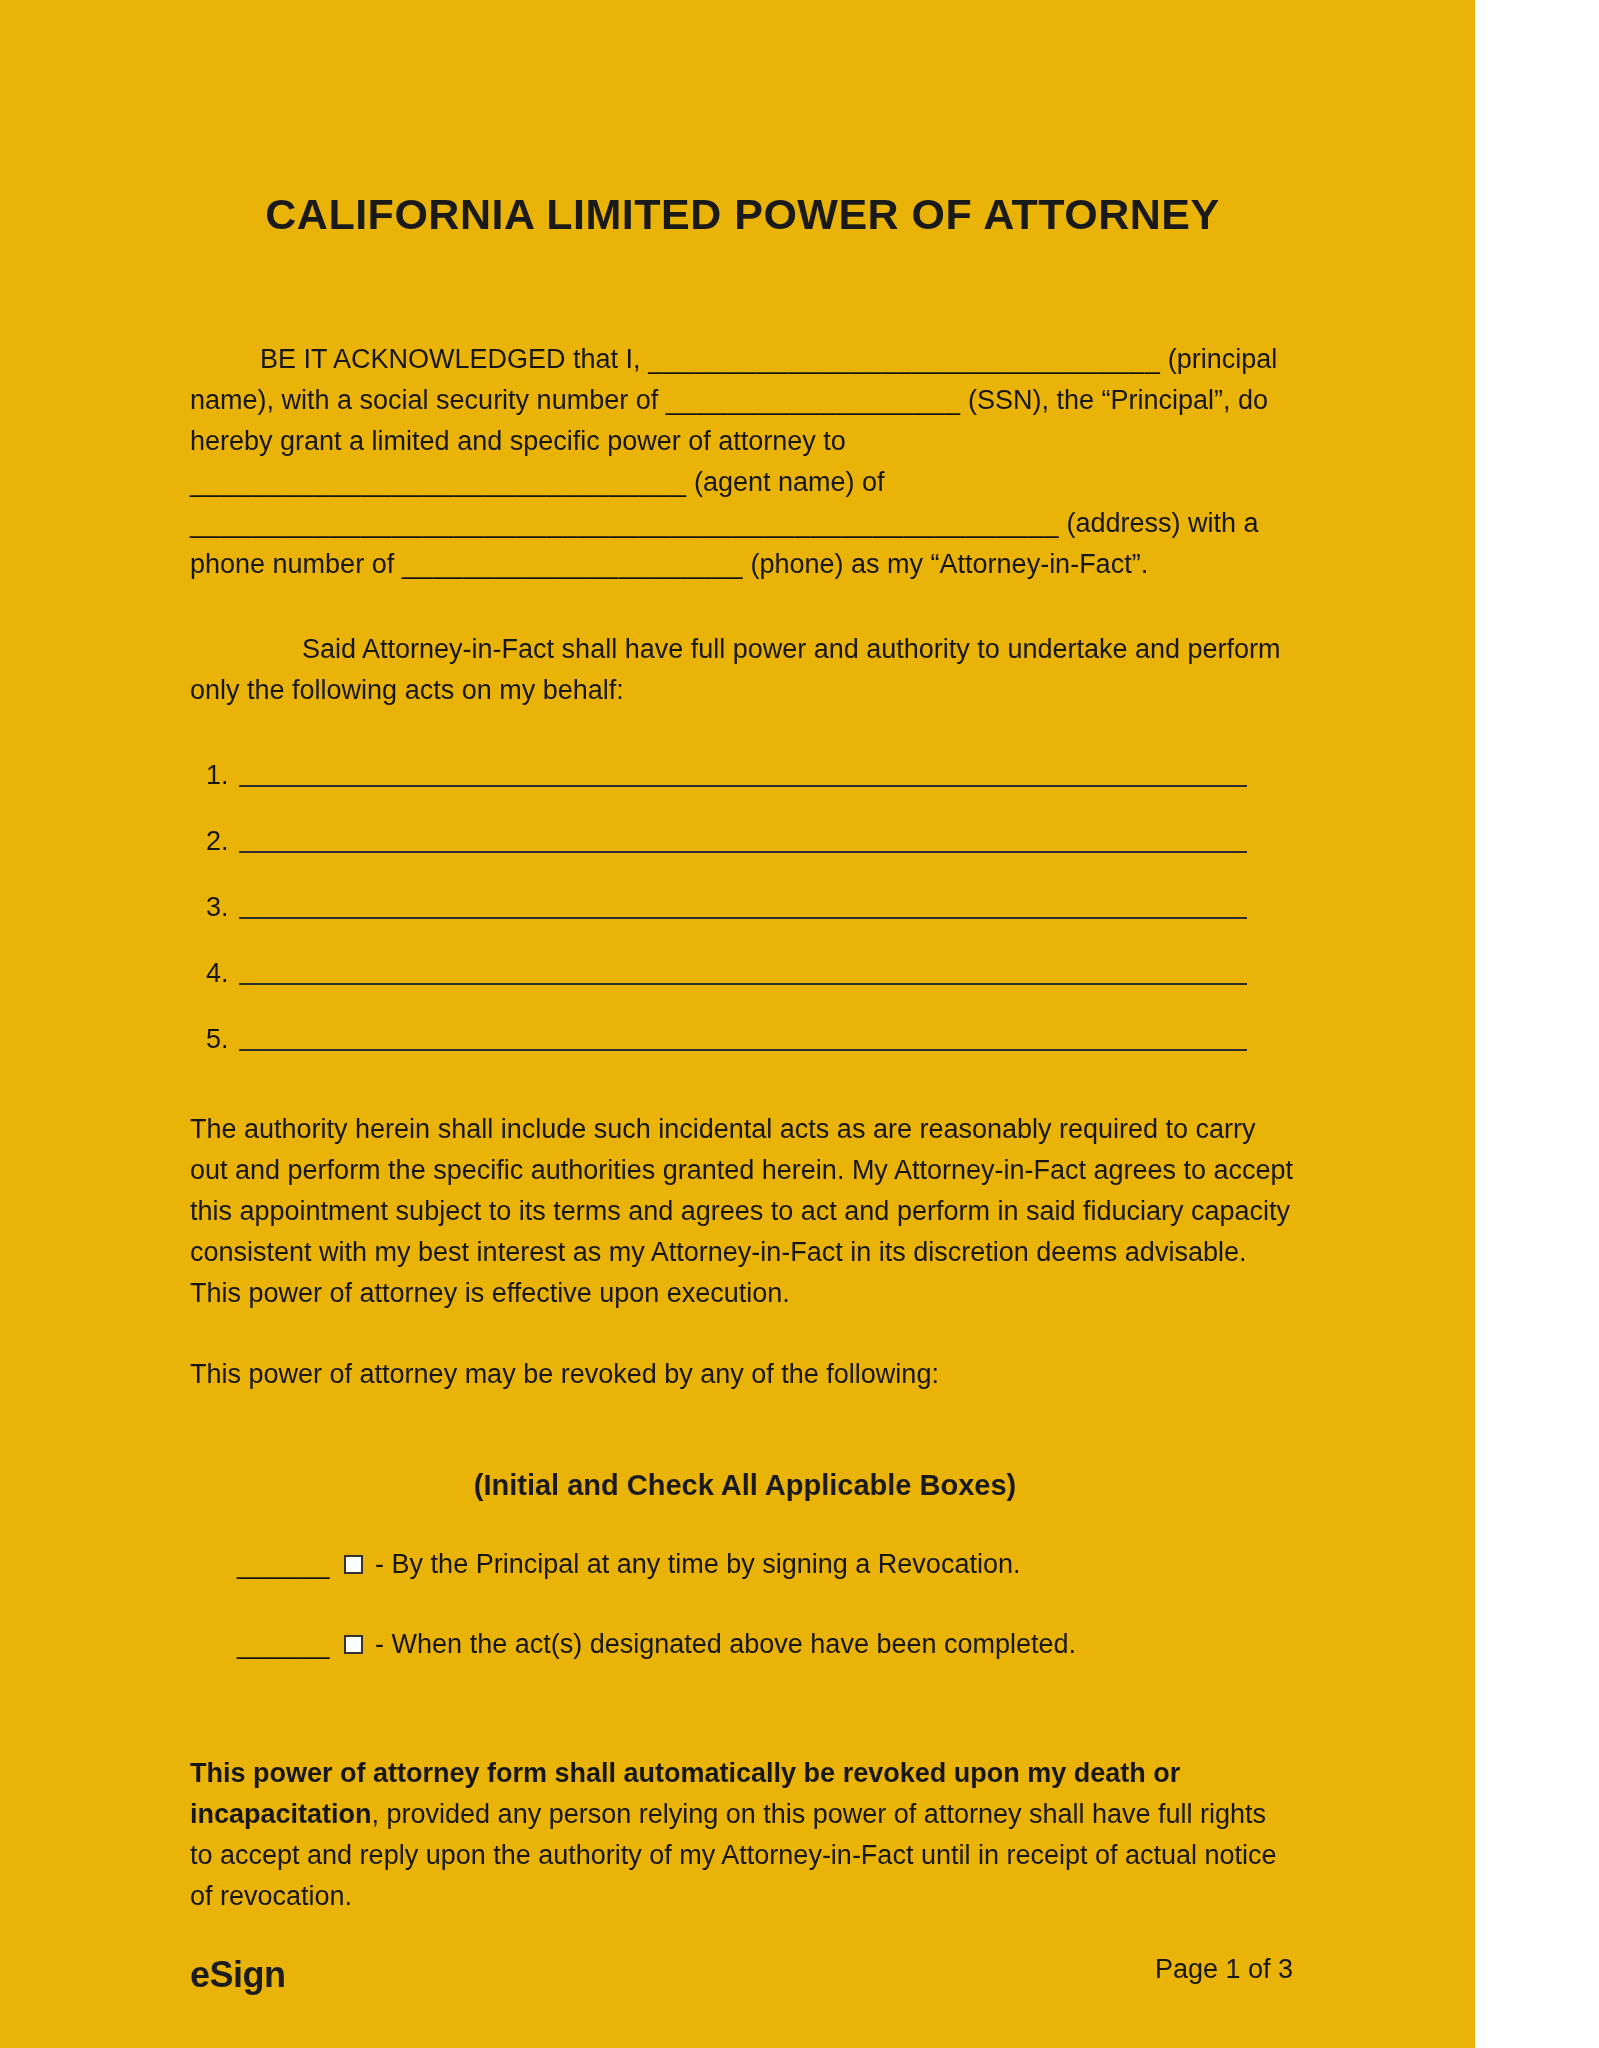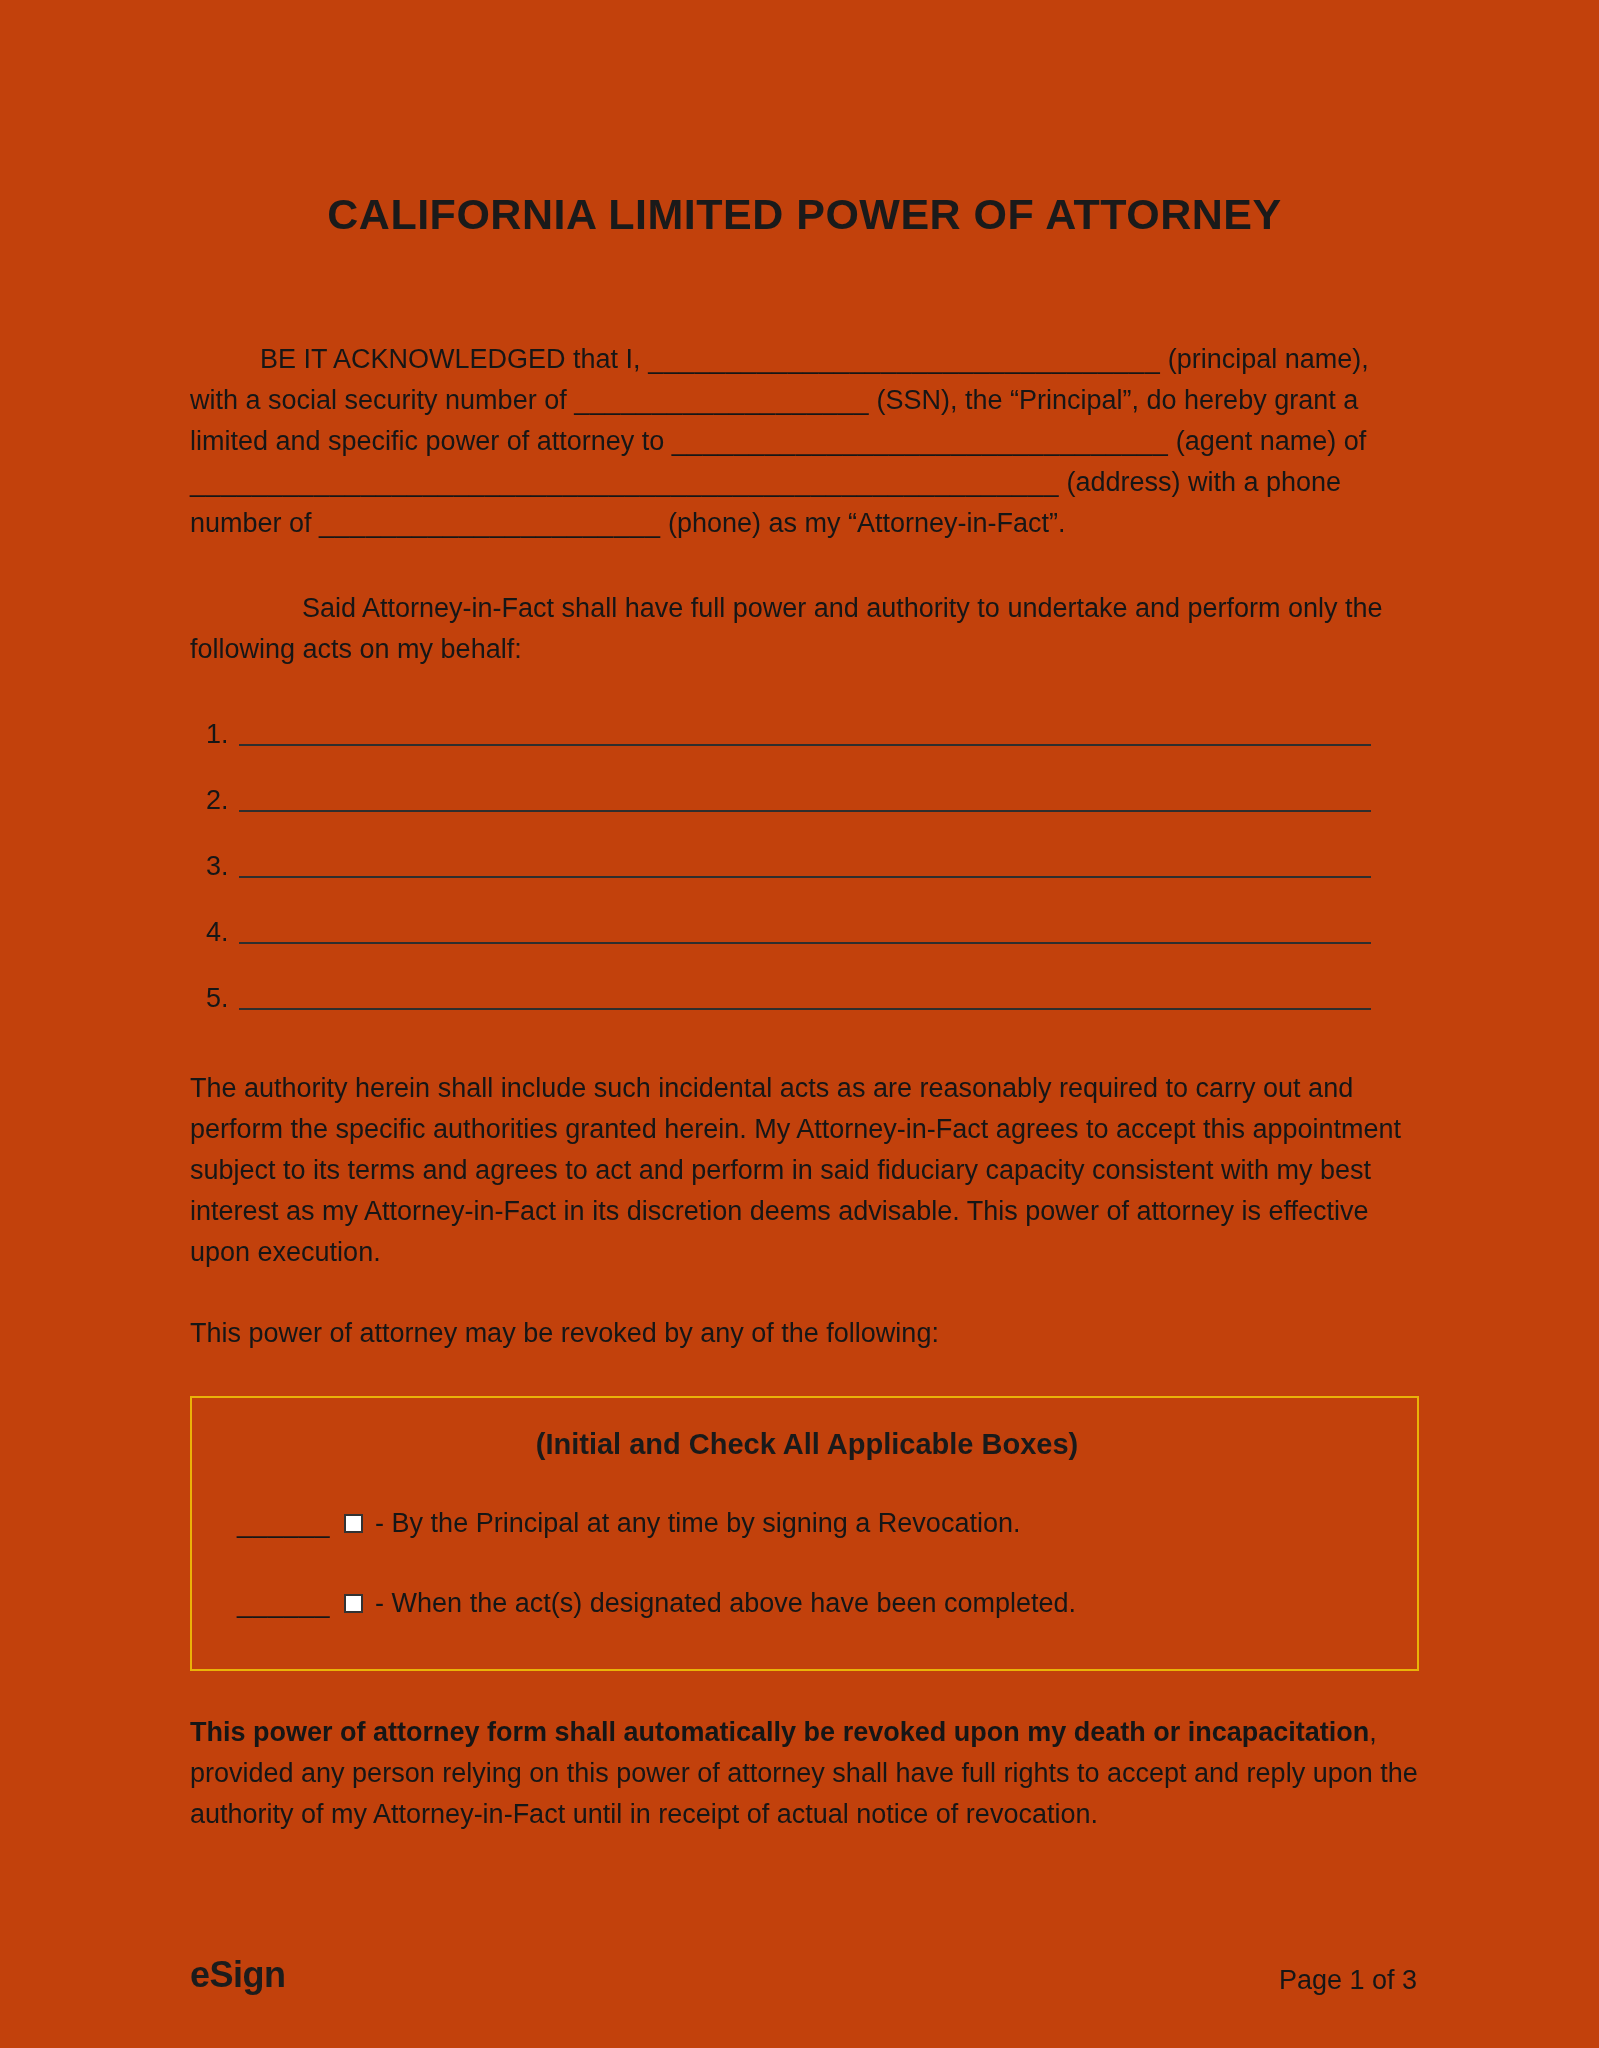--- a/index.html
+++ b/index.html
@@ -1,21 +1,21 @@
 <!DOCTYPE html>
 <html><head>
 <meta charset="utf-8">
 <style>
   * { margin: 0; padding: 0; box-sizing: border-box; }
   html, body { background: #ffffff; }
   .page {
     position: relative;
-    width: 1599px;
+    width: 1475px;
     height: 2048px;
-    background: #c2410c;
+    background: #eab308;
     font-family: "Liberation Sans", sans-serif;
     color: #161616;
     overflow: hidden;
   }
   .content { padding: 190px 180px 0 190px; }
 
   .doc-title {
     text-align: center;
     font-size: 43px;
     font-weight: bold;
@@ -81,21 +81,21 @@
   .termination-para { margin-top: 41px; }
   .bold-lead { font-weight: bold; }
 
   .footer {
     position: absolute;
     left: 190px;
     right: 182px;
     bottom: 52px;
     display: flex;
     justify-content: space-between;
-    align-items: flex-end;
+    align-items: flex-start;
   }
   .esign-logo {
     font-size: 36px;
     font-weight: bold;
     letter-spacing: -0.5px;
     color: #1c1c1c;
   }
   .page-number { font-size: 27px; color: #161616; }
 </style>
 </head>

